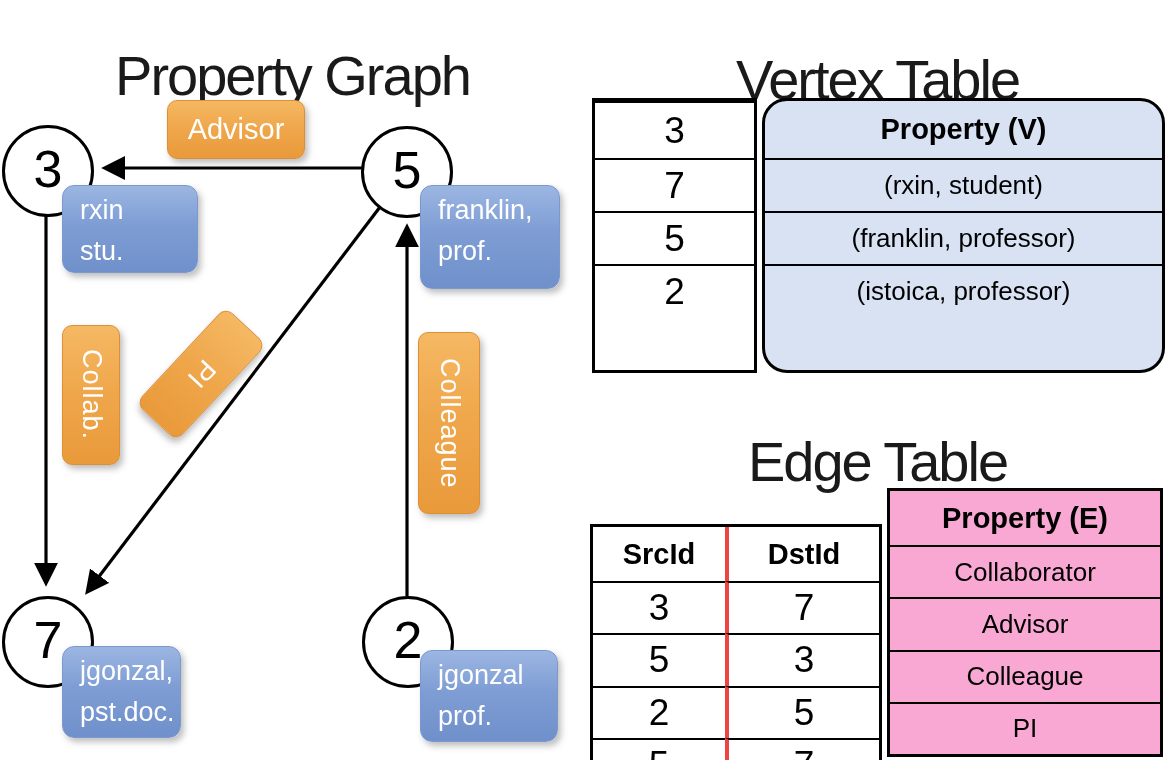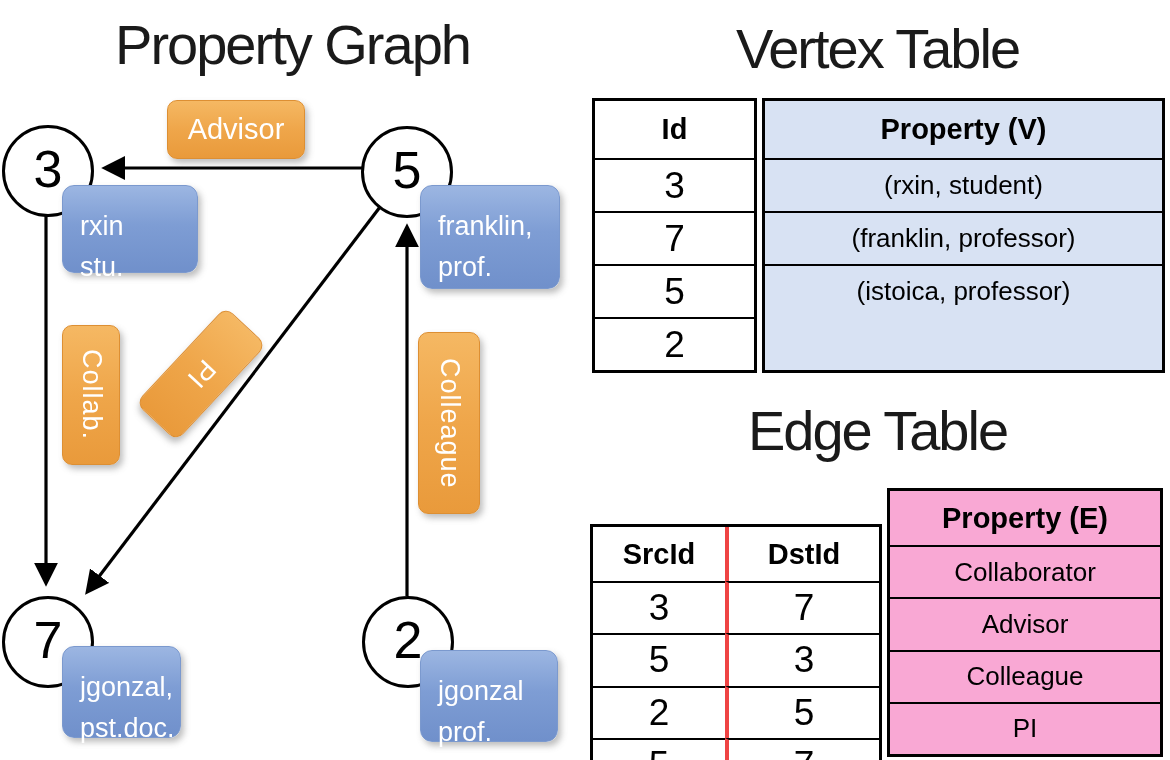--- a/index.html
+++ b/index.html
@@ -1,37 +1,37 @@
 <!DOCTYPE html>
 <html><head>
 <meta charset="utf-8">
 <style>
   html,body{margin:0;padding:0;background:#ffffff;}
   #slide{position:relative;width:1170px;height:760px;background:#ffffff;overflow:hidden;
          font-family:"Liberation Sans", sans-serif;color:#000;}
 
   .title{position:absolute;text-align:center;font-size:56px;font-weight:300;
-         letter-spacing:-2px;color:#1a1a1a;white-space:nowrap;}
+         letter-spacing:-2px;color:#1a1a1a;white-space:nowrap;margin-top:31px;}
   #graph-title{left:0;top:12px;width:585px;}
   #vertex-title{left:585px;top:16px;width:585px;}
   #edge-title{left:585px;top:398px;width:585px;}
 
   
   #edges-svg{position:absolute;left:0;top:0;z-index:1;}
 
   .node{position:absolute;width:86px;height:86px;border:3.5px solid #000;border-radius:50%;
         background:#fff;display:flex;align-items:center;justify-content:center;z-index:2;}
   .node .num{font-size:52px;font-weight:300;line-height:1;padding-bottom:4px;}
   #node-3{left:2px;top:125px;}
   #node-5{left:361px;top:126px;}
   #node-7{left:2px;top:596px;}
   #node-2{left:362px;top:596px;}
 
   .vbox{position:absolute;z-index:3;border-radius:12px;color:#fff;font-size:27px;line-height:1.5;
-        padding:20px 0 0 17px;box-sizing:border-box;
+        padding:4px 0 0 17px;box-sizing:border-box;
         background:linear-gradient(180deg,#9cb6e2 0%,#7e9dd4 45%,#7090cb 100%);
         border:1px solid #7b99ce;box-shadow:3px 4px 6px rgba(110,110,110,.45);}
   #prop-3{left:62px;top:185px;width:136px;height:88px;}
   #prop-5{left:420px;top:185px;width:140px;height:104px;}
   #prop-7{left:62px;top:646px;width:119px;height:92px;}
   #prop-2{left:420px;top:650px;width:138px;height:92px;}
 
   .ebox{position:absolute;z-index:3;border-radius:10px;color:#fff;
         display:flex;align-items:center;justify-content:center;
         background:linear-gradient(180deg,#f5b863 0%,#efa64a 50%,#e99a3b 100%);
@@ -46,21 +46,21 @@
   .tcol{position:absolute;border:3px solid #000;box-sizing:border-box;display:grid;}
   .tcell{display:flex;align-items:center;justify-content:center;border-top:2px solid #000;
          font-size:26px;font-weight:300;white-space:nowrap;}
   .tcell.first{border-top:none;}
   .tcell.head{font-size:29px;font-weight:bold;}
   .tcell.idnum{font-size:37px;}
 
   #vt-id{left:592px;top:98px;width:165px;height:275px;background:#fff;
          grid-template-rows:57px 1fr 1fr 1fr 1fr;}
   #vt-prop{left:762px;top:98px;width:403px;height:275px;background:#d8e2f3;
-         grid-template-rows:57px 1fr 1fr 1fr 1fr;}
+         grid-template-rows:57px 1fr 1fr 1fr 1fr;border-radius:25px;}
 
   #et-ids{left:590px;top:488px;width:292px;height:269px;background:#fff;
          grid-template-rows:54px 1fr 1fr 1fr 1fr;grid-template-columns:132px 1fr;margin-top:36px;}
   #et-ids .rightcol{border-left:4px solid #ef4444;}
   #et-prop{left:887px;top:488px;width:276px;height:269px;background:#f9a8d4;
          grid-template-rows:54px 1fr 1fr 1fr 1fr;}
 </style>
 </head>
 <body>
 
@@ -119,21 +119,20 @@
     <span>Collab.</span>
   </div>
   <div class="ebox vert" id="label-pi">
     <span>PI</span>
   </div>
   <div class="ebox vert" id="label-colleague">
     <span>Colleague</span>
   </div>
 
   <div class="tcol" id="vt-id">
-    <div class="tcell head first">Id</div>
     <div class="tcell idnum">3</div>
     <div class="tcell idnum">7</div>
     <div class="tcell idnum">5</div>
     <div class="tcell idnum">2</div>
   </div>
 
   <div class="tcol" id="vt-prop">
     <div class="tcell head first">Property (V)</div>
     <div class="tcell">(rxin, student)</div>
     <div class="tcell">(franklin, professor)</div>

